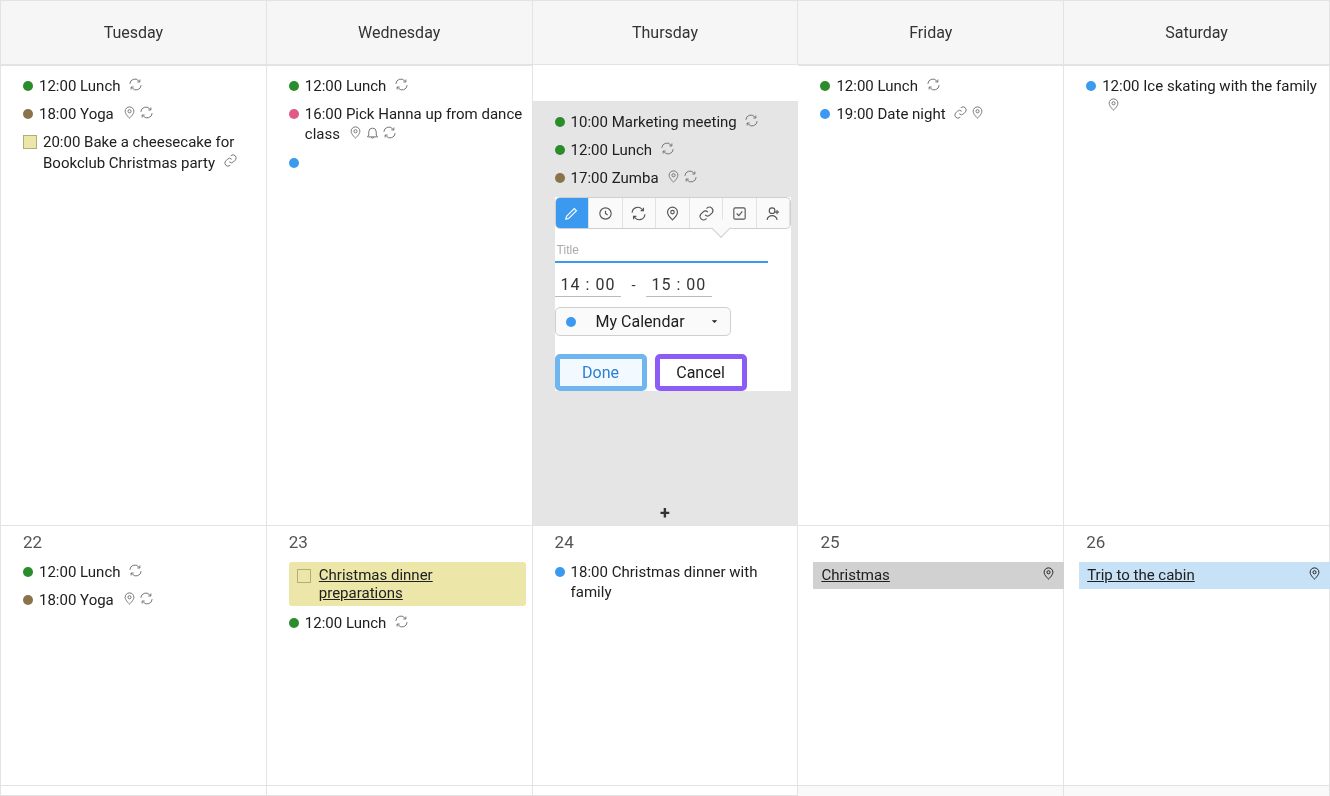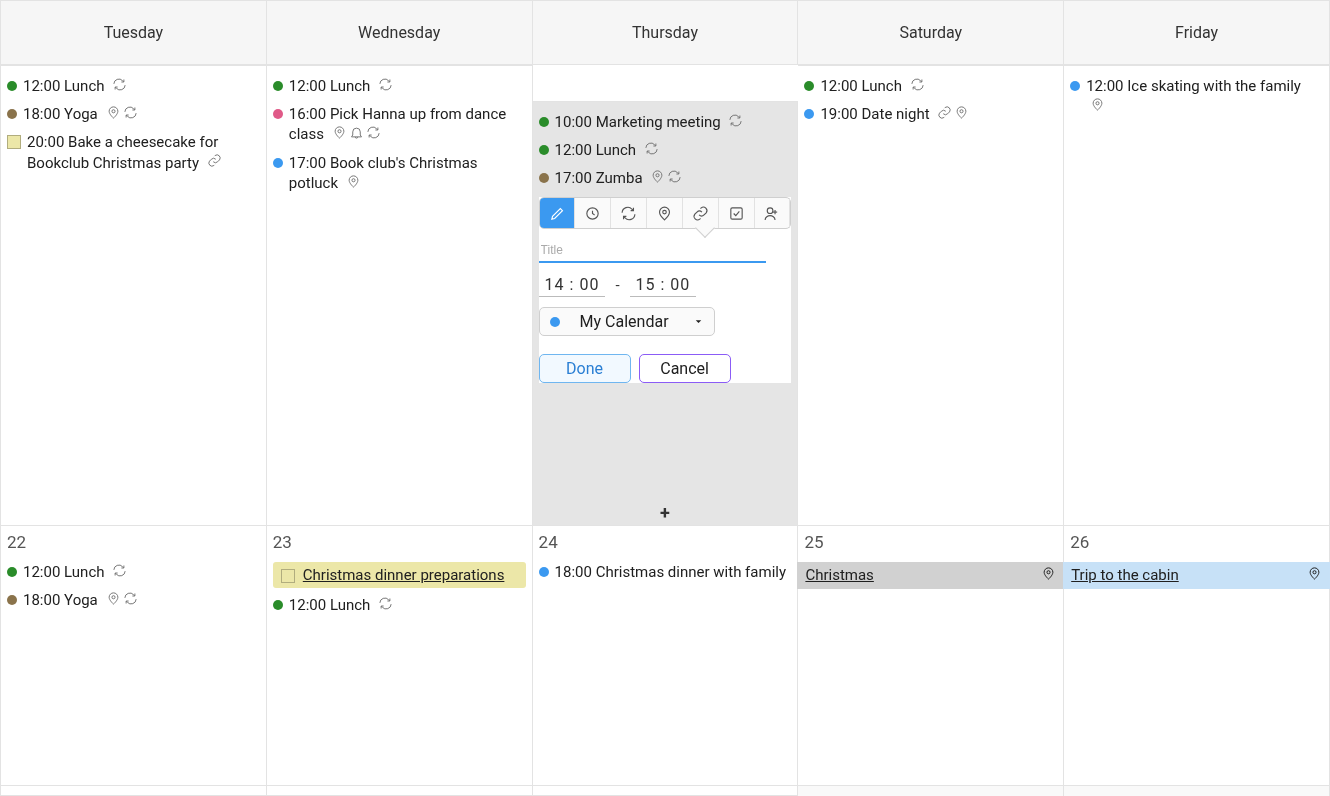--- a/index.html
+++ b/index.html
@@ -6,21 +6,21 @@
   body { font-family: -apple-system, "Segoe UI", Roboto, sans-serif; font-size: 15px; color: #202020; background: #fff; width: 1330px; height: 796px; overflow: hidden; }
   .calendar { display: flex; flex-direction: column; width: 100%; height: 100%; border: 1px solid #e3e3e3; }
   .header-row { display: flex; background: #f6f6f6; border-bottom: 1px solid #e3e3e3; flex: 0 0 auto; }
   .header-cell { flex: 1 1 0; text-align: center; padding: 22px 0; font-size: 16px; color: #333; border-right: 1px solid #e3e3e3; }
   .header-cell:last-child { border-right: none; }
   .body { display: flex; flex-direction: column; flex: 1 1 auto; }
   .week-row { display: flex; flex: 1 1 0; }
   .week-row.row-1 { flex: 0 0 460px; }
   .week-row.row-2 { flex: 0 0 260px; }
   .week-row.row-3 { flex: 1 1 0; }
-  .day-cell { flex: 1 1 0; border-right: 1px solid #e3e3e3; border-top: 1px solid #e3e3e3; position: relative; padding: 4px 6px 4px 6px; display: flex; flex-direction: column; }
+  .day-cell { flex: 1 1 0; border-right: 1px solid #e3e3e3; border-top: 1px solid #e3e3e3; position: relative; padding: 4px 6px 4px 22px; display: flex; flex-direction: column; }
   .day-cell:last-child { border-right: none; }
   .day-cell.selected { background: #e5e5e5; margin-top: 36px; }
   .day-cell.other-month { background: #f9f9f9; }
   .day-number { font-size: 17px; color: #555; padding: 2px 0 4px 0; }
   .events { display: flex; flex-direction: column; gap: 3px; padding-top: 4px; }
   .event { display: flex; align-items: flex-start; gap: 6px; padding: 2px 0; line-height: 1.35; cursor: pointer; }
   .event .dot { width: 10px; height: 10px; border-radius: 50%; margin-top: 5px; flex: 0 0 auto; }
   .event .square { width: 14px; height: 14px; border: 1px solid rgba(0,0,0,0.25); margin-top: 3px; flex: 0 0 auto; }
   .event .text { flex: 1 1 auto; }
   .event .time { font-weight: 400; }
@@ -43,36 +43,36 @@
   .toolbar .tbtn.active { background: #3b99f0; color: #fff; border-radius: 4px 0 0 4px; }
   .toolbar .arrow { position: absolute; bottom: -7px; left: 158px; width: 14px; height: 14px; background: #fafafa; border-right: 1px solid #cfcfcf; border-bottom: 1px solid #cfcfcf; transform: rotate(45deg); }
   .title-input { border: none; border-bottom: 2px solid #3b99f0; padding: 4px 2px; font-size: 12px; color: #333; outline: none; width: 90%; background: transparent; }
   .title-input::placeholder { color: #aaa; }
   .time-row { display: flex; align-items: center; gap: 10px; color: #333; }
   .time-row .tfield { border-bottom: 1px solid #bbb; padding: 2px 6px; font-size: 16px; letter-spacing: 1px; }
   .cal-select { display: inline-flex; align-items: center; gap: 20px; border: 1px solid #cfcfcf; border-radius: 5px; padding: 4px 10px; font-size: 16px; cursor: pointer; background: #fafafa; width: fit-content; }
   .cal-select .dot { width: 10px; height: 10px; border-radius: 50%; background: #3b99f0; }
   .cal-select .caret { margin-left: 4px; }
   .btn-row { display: flex; gap: 8px; margin-top: 8px; }
-  .btn { border: 1px solid #8b5cf6; border-radius: 5px; padding: 4px 0; font-size: 16px; cursor: pointer; background: #fff; width: 92px; text-align: center; }
+  .btn { border: 5px solid #8b5cf6; border-radius: 5px; padding: 4px 0; font-size: 16px; cursor: pointer; background: #fff; width: 92px; text-align: center; }
   .btn.primary { border-color: #6fb6f0; color: #2a7fd4; background: #f2f9ff; }
   
   .ic svg, .tbtn svg { width: 15px; height: 15px; stroke: currentColor; fill: none; stroke-width: 1.6; }
   .tbtn svg { width: 17px; height: 17px; }
 </style>
 </head>
 <body>
 
 <div class="calendar">
   <div class="header-row">
       <div class="header-cell">Tuesday</div>
       <div class="header-cell">Wednesday</div>
       <div class="header-cell">Thursday</div>
+      <div class="header-cell">Friday</div>
       <div class="header-cell">Saturday</div>
-      <div class="header-cell">Friday</div>
     </div>
   <div class="body">
       <div class="week-row row-1">
         <div class="day-cell">
           <div class="events">
             <div class="event">
               <span class="dot" style="background:#2a8c2a"></span>
               <span class="text"><span class="time">12:00</span> <span class="title">Lunch</span> <span class="icons"><span class="ic"><svg viewBox="0 0 24 24">
                       <path d="M3 11a8 8 0 0 1 14-5l2 2"></path>
                       <path d="M19 4v4h-4"></path>
@@ -122,24 +122,20 @@
                       <path d="M10 19a2 2 0 0 0 4 0"></path>
                     </svg></span><span class="ic"><svg viewBox="0 0 24 24">
                       <path d="M3 11a8 8 0 0 1 14-5l2 2"></path>
                       <path d="M19 4v4h-4"></path>
                       <path d="M21 13a8 8 0 0 1-14 5l-2-2"></path>
                       <path d="M5 20v-4h4"></path>
                     </svg></span></span></span>
             </div>
             <div class="event">
               <span class="dot" style="background:#3b99f0"></span>
-              <span class="text"><span class="time">17:00</span> <span class="title">Book club's Christmas potluck</span> <span class="icons"><span class="ic"><svg viewBox="0 0 24 24">
-                      <path d="M12 21s-7-6.2-7-11a7 7 0 1 1 14 0c0 4.8-7 11-7 11z"></path>
-                      <circle cx="12" cy="10" r="2.5"></circle>
-                    </svg></span></span></span>
             </div>
           </div>
         </div>
         <div class="day-cell selected">
           <div class="events">
             <div class="event">
               <span class="dot" style="background:#2a8c2a"></span>
               <span class="text"><span class="time">10:00</span> <span class="title">Marketing meeting</span> <span class="icons"><span class="ic"><svg viewBox="0 0 24 24">
                       <path d="M3 11a8 8 0 0 1 14-5l2 2"></path>
                       <path d="M19 4v4h-4"></path>

